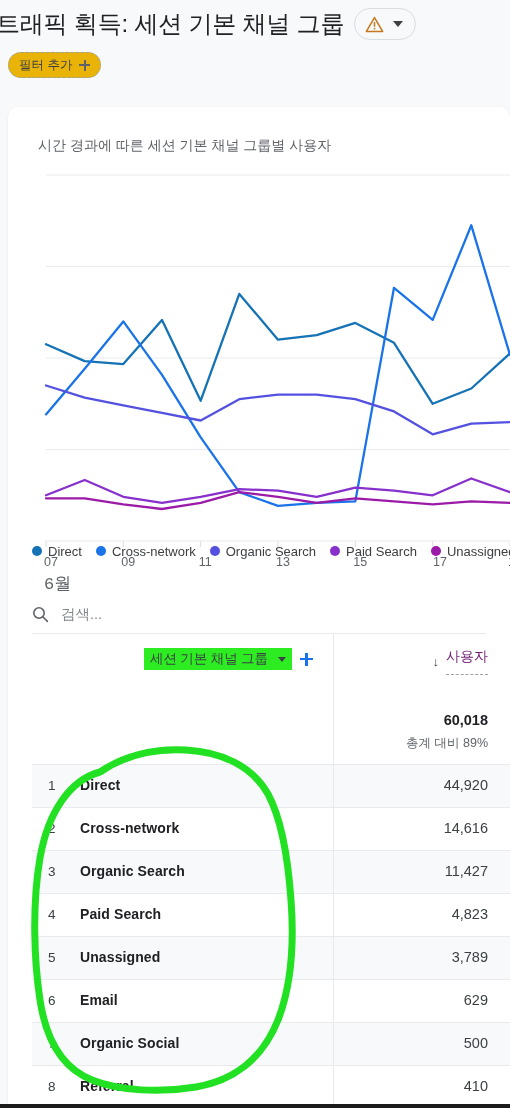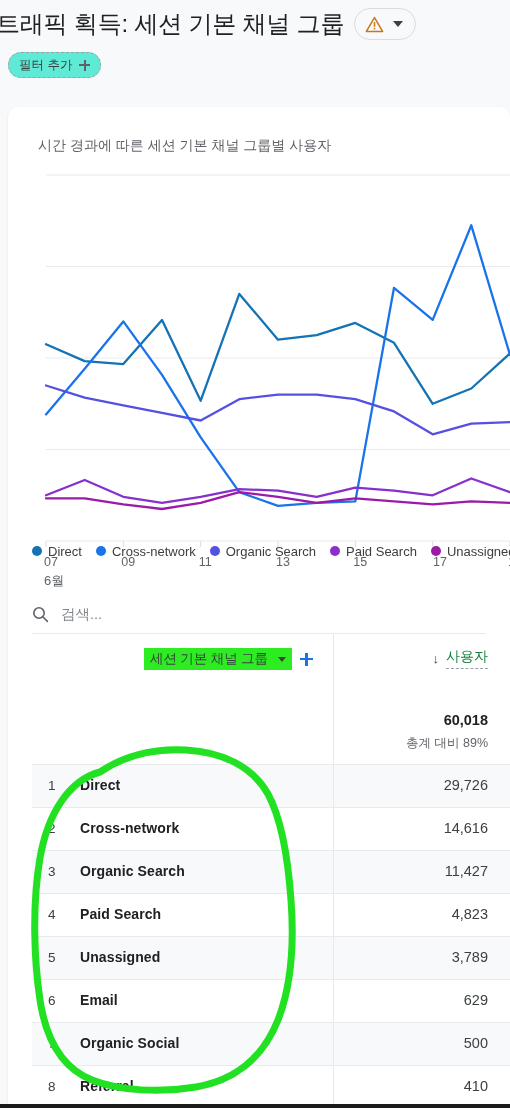--- a/index.html
+++ b/index.html
@@ -14,41 +14,41 @@
   #title-row{position:absolute;left:-4px;top:8px;display:flex;align-items:center;gap:10px;}
   #report-title{font-size:24px;color:#202124;white-space:nowrap;letter-spacing:-.2px;}
   #warning-chip{
     display:flex;align-items:center;gap:9px;
     height:30px;padding:0 12px 0 10px;border:1px solid #dadce0;border-radius:16px;background:#f8f9fa;
   }
   .warn-tri{width:19px;height:17px;display:block;}
   .caret{width:0;height:0;border-left:5px solid transparent;border-right:5px solid transparent;border-top:6px solid #3c4043;}
   #add-filter-chip{
     position:absolute;left:8px;top:52px;height:24px;display:flex;align-items:center;gap:7px;
-    padding:0 10px;border:1px dashed #9aa0a6;border-radius:14px;background:#5eead4;
+    padding:0 10px;border:1px dashed #9aa0a6;border-radius:14px;background:#eab308;
   }
   #add-filter-label{font-size:12.5px;color:#3c4043;}
   .plus-sign{position:relative;width:11px;height:11px;}
   .plus-sign:before,.plus-sign:after{content:"";position:absolute;background:#5f6368;}
   .plus-sign:before{left:0;top:4.5px;width:11px;height:2px;}
   .plus-sign:after{top:0;left:4.5px;height:11px;width:2px;}
 
   
   #card{
     position:absolute;left:8px;top:107px;width:502px;height:1001px;
     background:#fff;border-top-left-radius:10px;border-top-right-radius:10px;
     box-shadow:0 1px 2px rgba(60,64,67,.12);overflow:hidden;
   }
   
   #chart-title{position:absolute;left:30px;top:30px;font-size:14px;color:#5f6368;white-space:nowrap;}
   #chart-area{position:absolute;left:0;top:60px;width:502px;height:380px;}
   #chart-svg{display:block;}
   #x-axis-labels{position:absolute;left:0;top:0;width:502px;height:40px;}
   .xtick{position:absolute;font-size:12.5px;color:#5f6368;}
-  .xtick-sub{position:absolute;font-size:13px;color:#5f6368;}
+  .xtick-sub{position:absolute;font-size:17px;color:#5f6368;font-family:Liberation Mono, monospace;}
   #chart-legend{
     position:absolute;left:0;top:432px;width:502px;height:24px;
     display:flex;align-items:center;gap:14px;padding-left:24px;box-sizing:border-box;overflow:hidden;
   }
   .legend-item{display:flex;align-items:center;gap:6px;white-space:nowrap;}
   .legend-dot{width:10px;height:10px;border-radius:50%;flex:none;}
   .legend-label{font-size:13px;color:#3c4043;}
 
   
   #search-row{position:absolute;left:24px;top:488px;width:454px;height:38px;border-bottom:1px solid #e8eaed;display:flex;align-items:center;gap:12px;}
@@ -63,21 +63,21 @@
   #dim-pill{display:flex;align-items:center;gap:10px;background:#2ded22;padding:2px 6px;}
   #dim-head-label{font-size:13.5px;color:#3c4043;white-space:nowrap;font-family:Liberation Serif, serif;}
   .caret-sm{width:0;height:0;border-left:4.5px solid transparent;border-right:4.5px solid transparent;border-top:5.5px solid #3c4043;}
   #add-dim-btn{position:relative;width:13px;height:13px;}
   #add-dim-btn:before,#add-dim-btn:after{content:"";position:absolute;background:#1a73e8;}
   #add-dim-btn:before{left:0;top:5.5px;width:13px;height:2.4px;}
   #add-dim-btn:after{top:0;left:5.3px;height:13px;width:2.4px;}
   #metric-head{position:absolute;left:301px;top:0;width:177px;height:130px;border-left:1px solid #e8eaed;box-sizing:border-box;}
   #metric-head-top{position:absolute;right:22px;top:14px;display:flex;align-items:center;gap:7px;}
   #sort-arrow{font-size:13px;color:#3c4043;line-height:1;}
-  #metric-head-label{font-size:14px;color:#15803d;border-bottom:1.5px dashed #9aa0a6;padding-bottom:2px;}
+  #metric-head-label{font-size:14px;color:#701a75;border-bottom:1.5px dashed #9aa0a6;padding-bottom:8px;}
   #metric-total{position:absolute;right:22px;top:78px;font-size:14.5px;color:#202124;font-weight:bold;text-align:right;}
   #metric-subtotal{position:absolute;right:22px;top:101px;font-size:12.5px;color:#5f6368;text-align:right;white-space:nowrap;}
 
   .trow{position:relative;height:42px;border-bottom:1px solid #e8eaed;}
   .trow.odd{background:#f8f9fa;}
   .trow.even{background:#ffffff;}
   .rank{position:absolute;left:16px;top:13px;width:18px;text-align:left;font-size:13.5px;color:#3c4043;}
   .dim-name{position:absolute;left:48px;top:12px;font-size:14px;color:#202124;font-weight:bold;letter-spacing:.1px;}
   .cell-div{position:absolute;left:301px;top:0;width:1px;height:42px;background:#e8eaed;}
   .metric-val{position:absolute;right:22px;top:12px;font-size:14.5px;color:#3c4043;}
@@ -199,21 +199,21 @@
         </div>
         <div id="metric-total">60,018</div>
         <div id="metric-subtotal">총계 대비 89%</div>
       </div>
     </div>
     <div id="table-body">
         <div class="trow odd">
           <span class="rank">1</span>
           <span class="dim-name">Direct</span>
           <span class="cell-div"></span>
-          <span class="metric-val">29,726</span>
+          <span class="metric-val">44,920</span>
         </div>
         <div class="trow even">
           <span class="rank">2</span>
           <span class="dim-name">Cross-network</span>
           <span class="cell-div"></span>
           <span class="metric-val">14,616</span>
         </div>
         <div class="trow odd">
           <span class="rank">3</span>
           <span class="dim-name">Organic Search</span>

